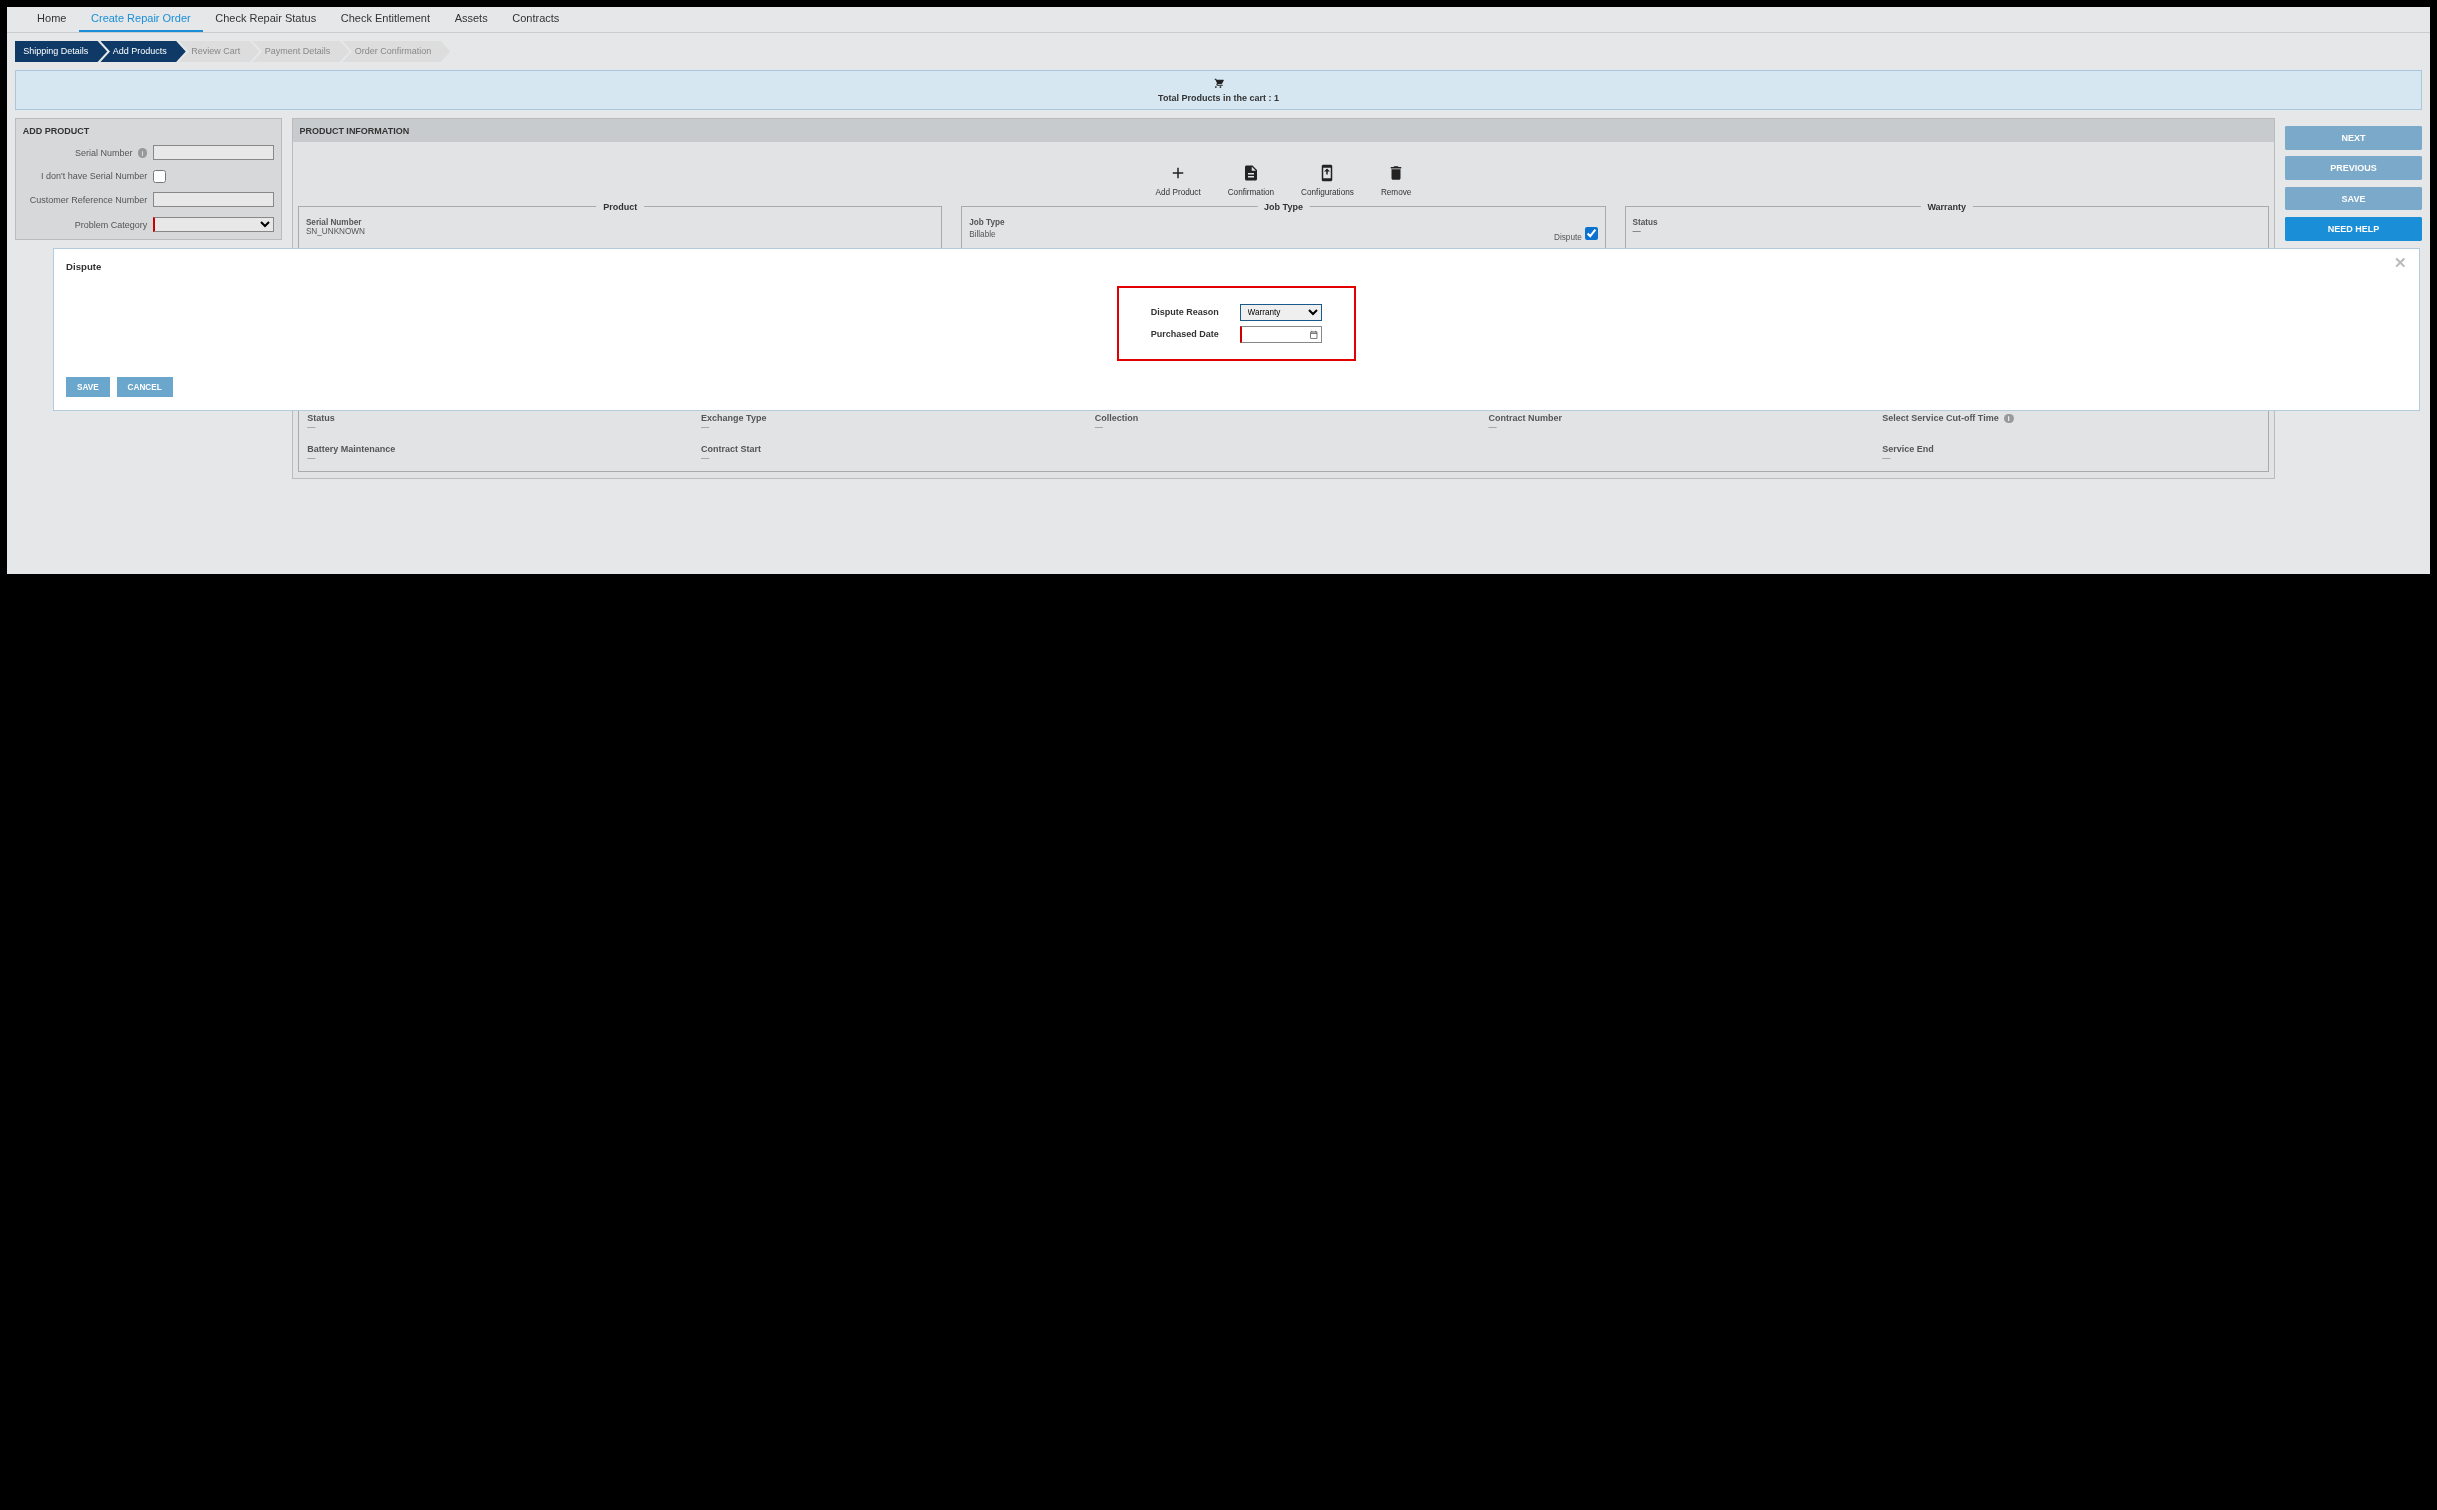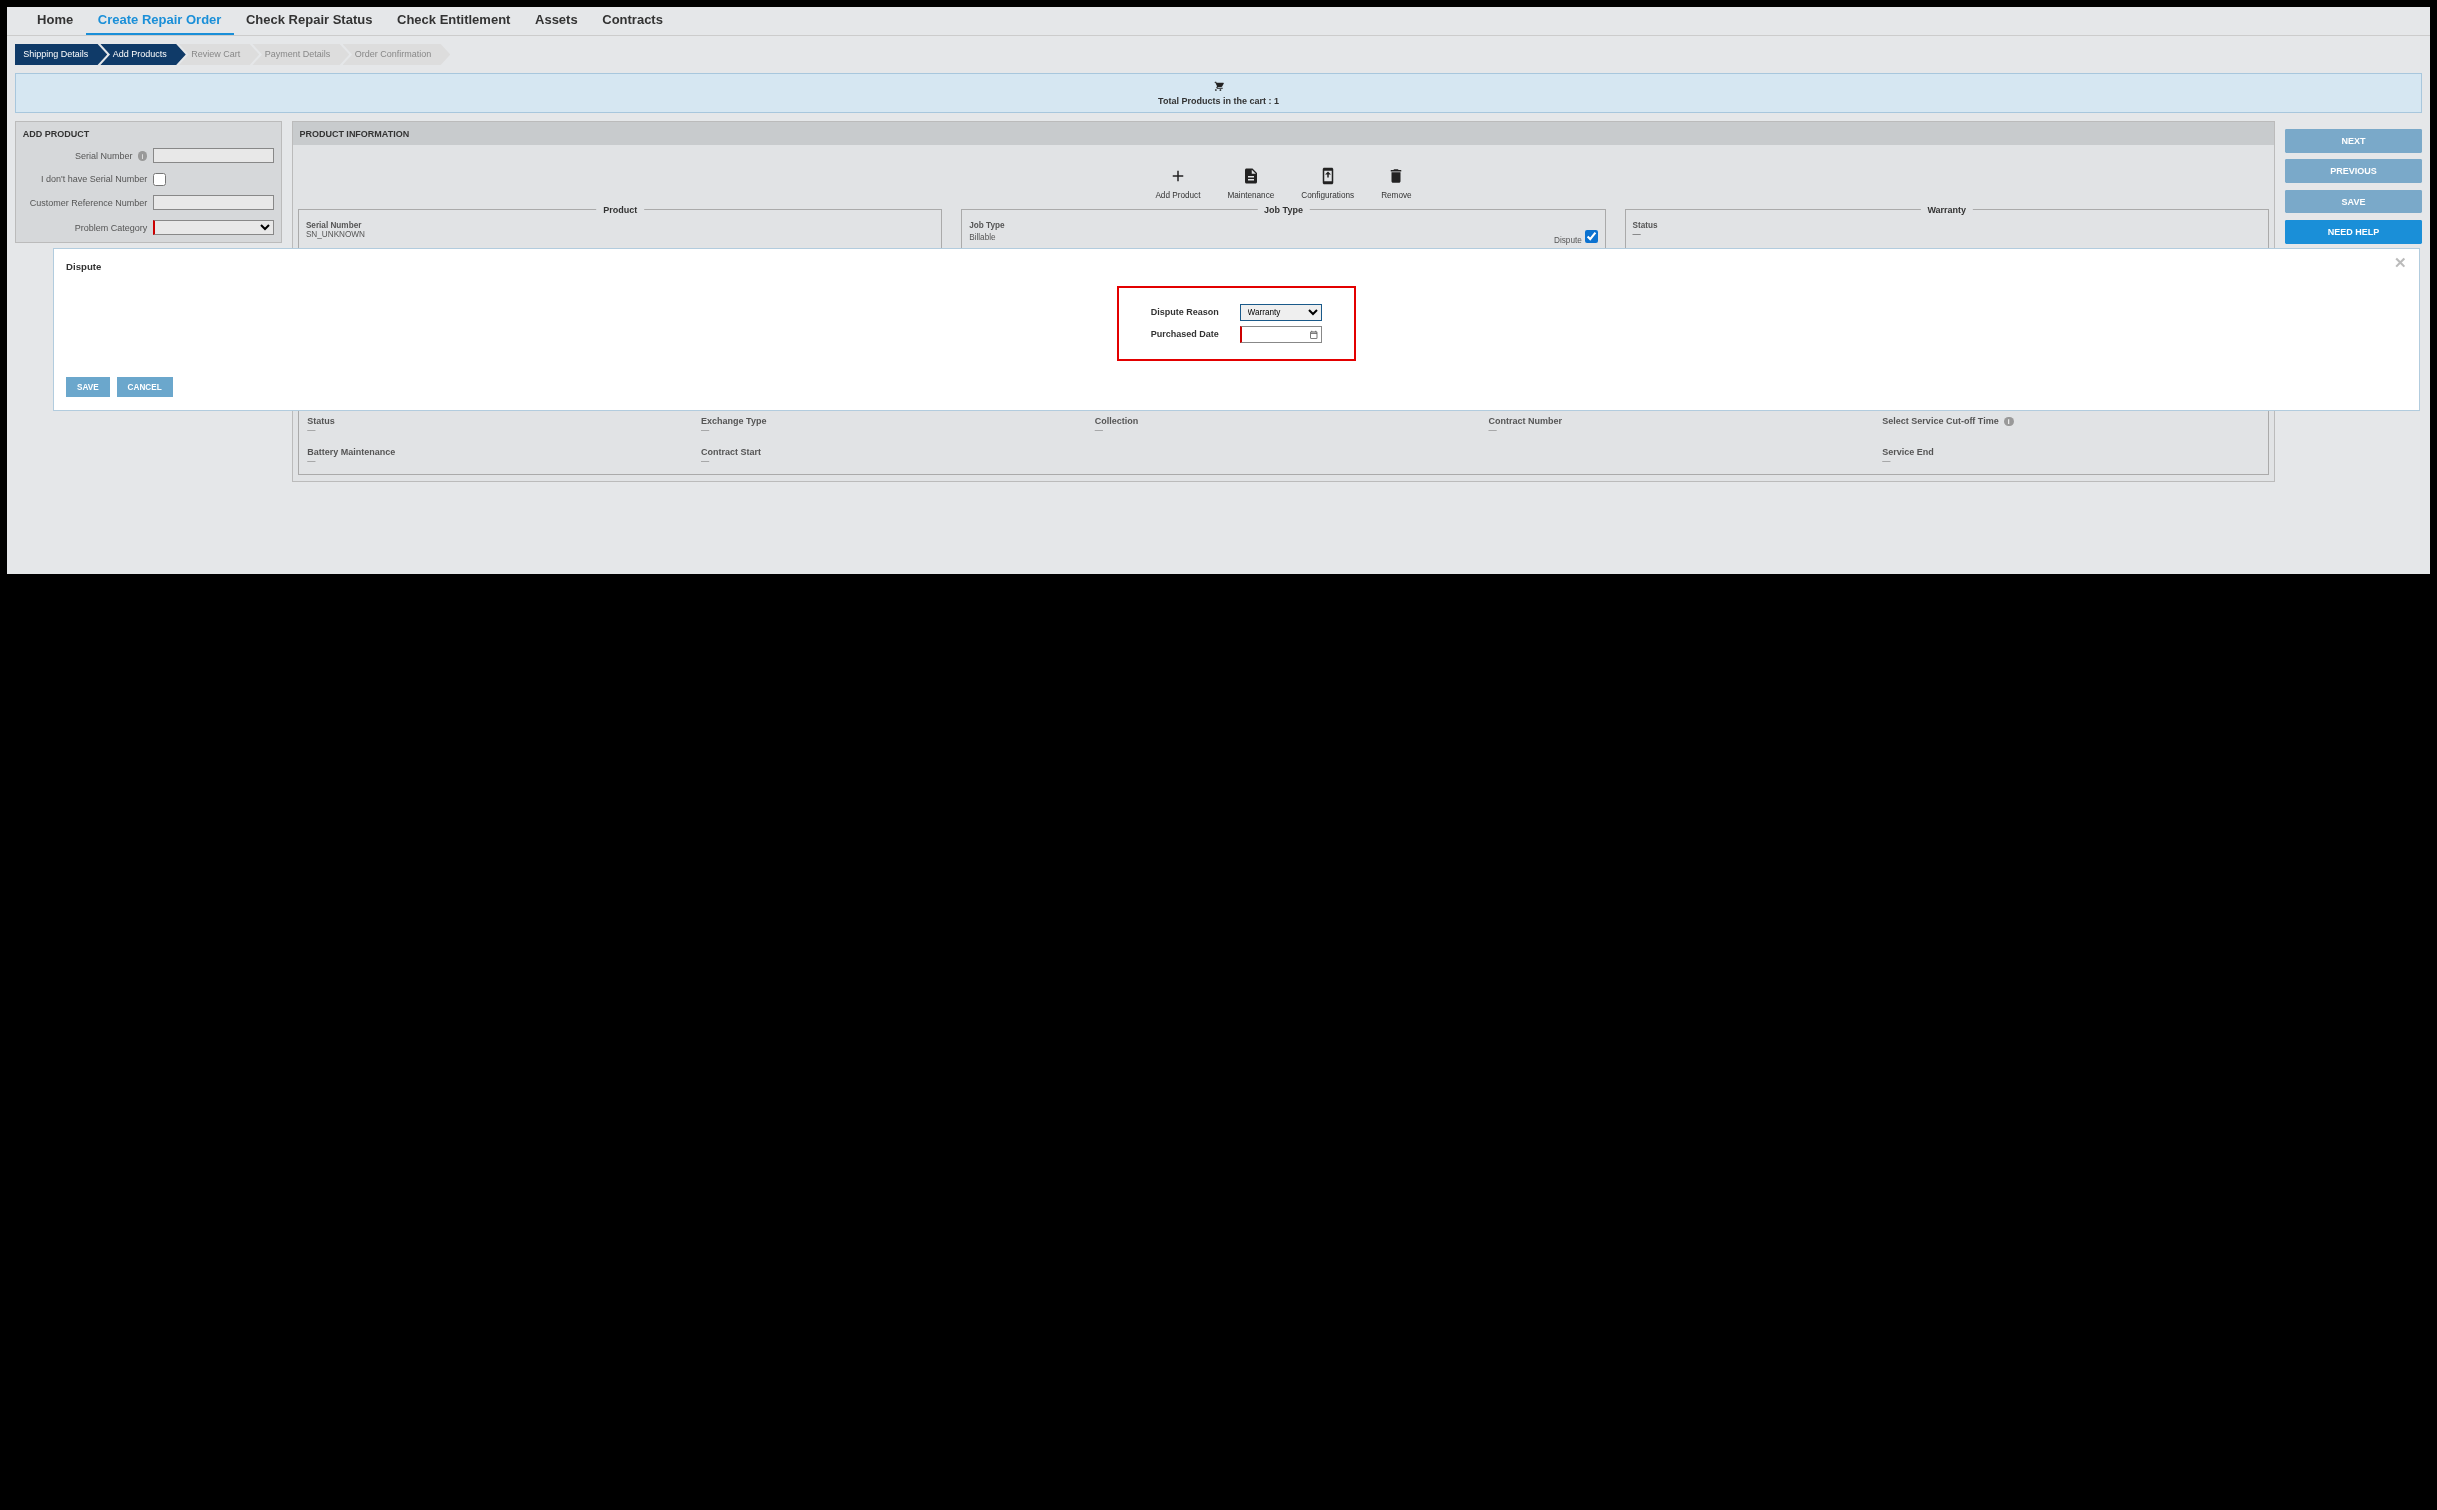--- a/index.html
+++ b/index.html
@@ -1,21 +1,21 @@
 <!DOCTYPE html>
 <html style="font-size:11px"><head>
 <meta charset="utf-8">
 <style>
   * { box-sizing: border-box; margin: 0; padding: 0; font-family: Arial, Helvetica, sans-serif; }
   body { background: #000; padding: 6.8px; }
   .app { background: #e5e7e9; min-height: 567px; position: relative; padding: 0; }
   
   
   .tabs { display: flex; gap: 0; padding: 0 18px; border-bottom: 0.7px solid #ccc; }
-  .tab { padding: 5.5px 12.3px; font-size: 13px; color: #333; cursor: pointer; font-weight: 700; }
+  .tab { padding: 5.5px 12.3px; font-size: 11px; color: #333; cursor: pointer; font-weight: 400; }
   .tab.active { color: #1a8fd8; border-bottom: 2.1px solid #1a8fd8; }
   
   
   .wizard { display: flex; padding: 8.2px 8.2px 0 8.2px; }
   .step { position: relative; padding: 5.5px 19px 5.5px 12.3px; font-size: 9px; color: #888; background: #ddd; margin-right: -6.8px; clip-path: polygon(0 0, calc(100% - 9.6px) 0, 100% 50%, calc(100% - 9.6px) 100%, 0 100%, 9.6px 50%); }
   .step:first-child { clip-path: polygon(0 0, calc(100% - 9.6px) 0, 100% 50%, calc(100% - 9.6px) 100%, 0 100%); padding-left: 8.2px; }
   .step.done { background: #0f3a68; color: #fff; }
   
   
   .cartbar { margin: 8.2px; padding: 5.5px 8.2px; background: #d6e7f2; border: 0.7px solid #a8c7dd; font-size: 9px; font-weight: 600; color: #333; display: flex; align-items: center; gap: 5.5px; flex-direction: column; }
@@ -129,21 +129,21 @@
         <div class="action">
           <svg viewBox="0 0 24 24">
               <path d="M19 13h-6v6h-2v-6H5v-2h6V5h2v6h6v2z"></path>
             </svg>
           <span>Add Product</span>
         </div>
         <div class="action">
           <svg viewBox="0 0 24 24">
               <path d="M14 2H6c-1.1 0-2 .9-2 2v16c0 1.1.9 2 2 2h12c1.1 0 2-.9 2-2V8l-6-6zM16 18H8v-2h8v2zm0-4H8v-2h8v2zm-3-5V3.5L18.5 9H13z"></path>
             </svg>
-          <span>Maintenance</span>
+          <span>Confirmation</span>
         </div>
         <div class="action">
           <svg viewBox="0 0 24 24">
               <path d="M17 1H7c-1.1 0-2 .9-2 2v18c0 1.1.9 2 2 2h10c1.1 0 2-.9 2-2V3c0-1.1-.9-2-2-2zm0 18H7V5h10v14zM12 6l-4 4h3v4h2v-4h3l-4-4z"></path>
             </svg>
           <span>Configurations</span>
         </div>
         <div class="action">
           <svg viewBox="0 0 24 24">
               <path d="M6 19c0 1.1.9 2 2 2h8c1.1 0 2-.9 2-2V7H6v12zM19 4h-3.5l-1-1h-5l-1 1H5v2h14V4z"></path>

